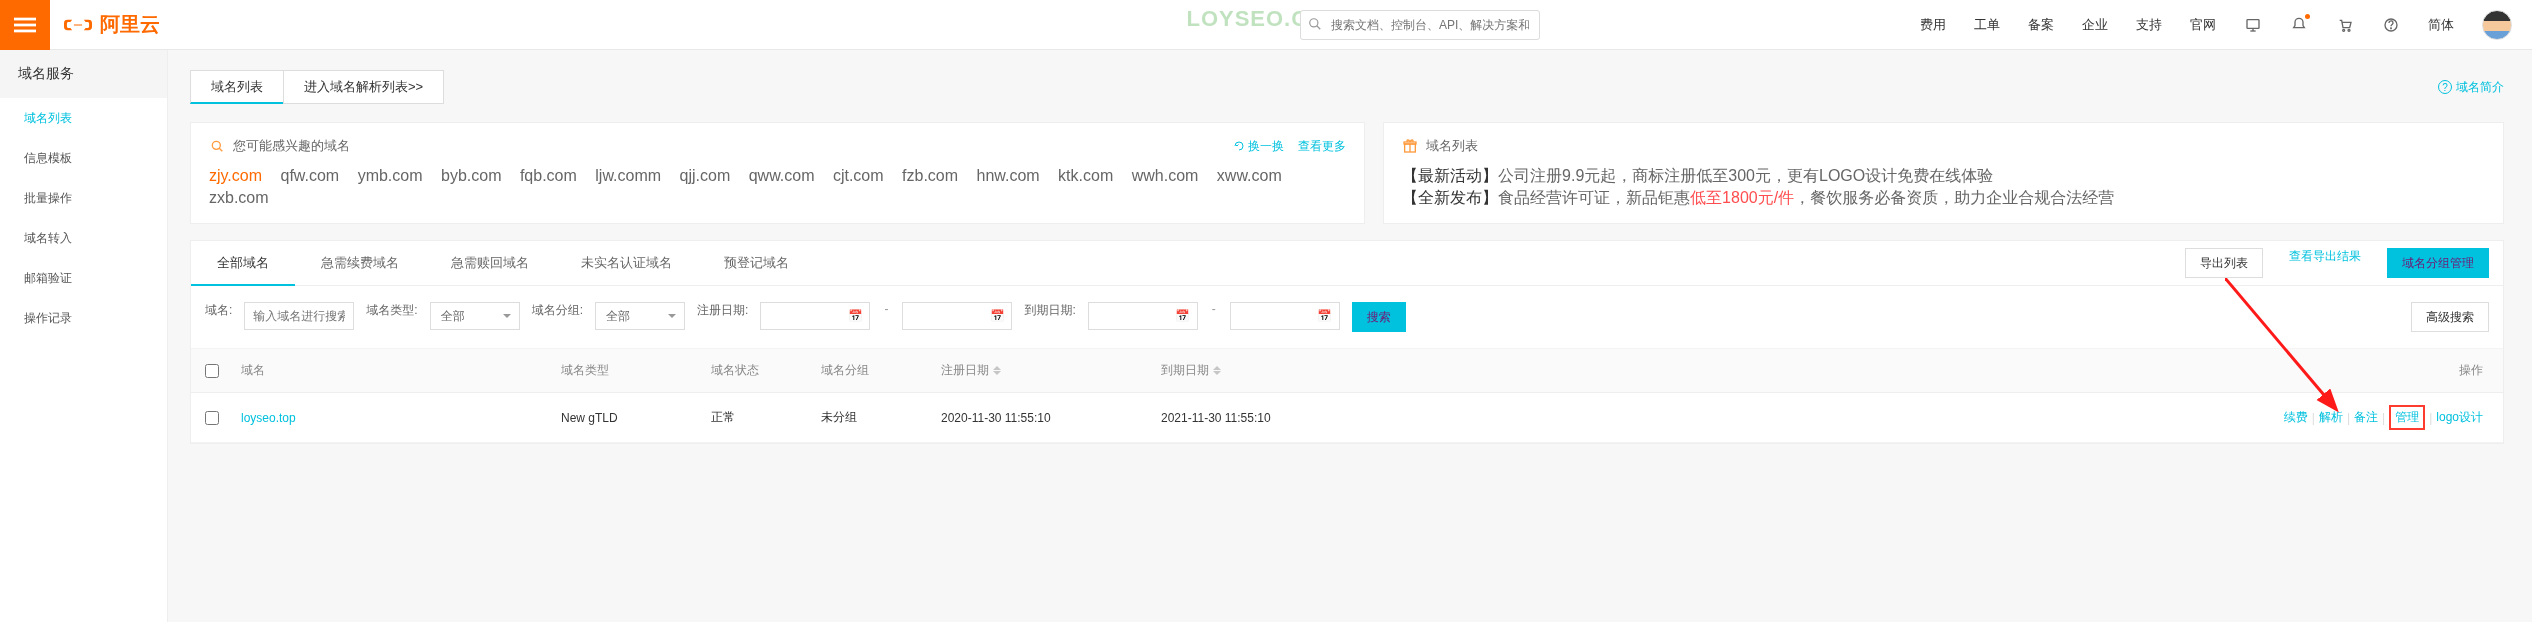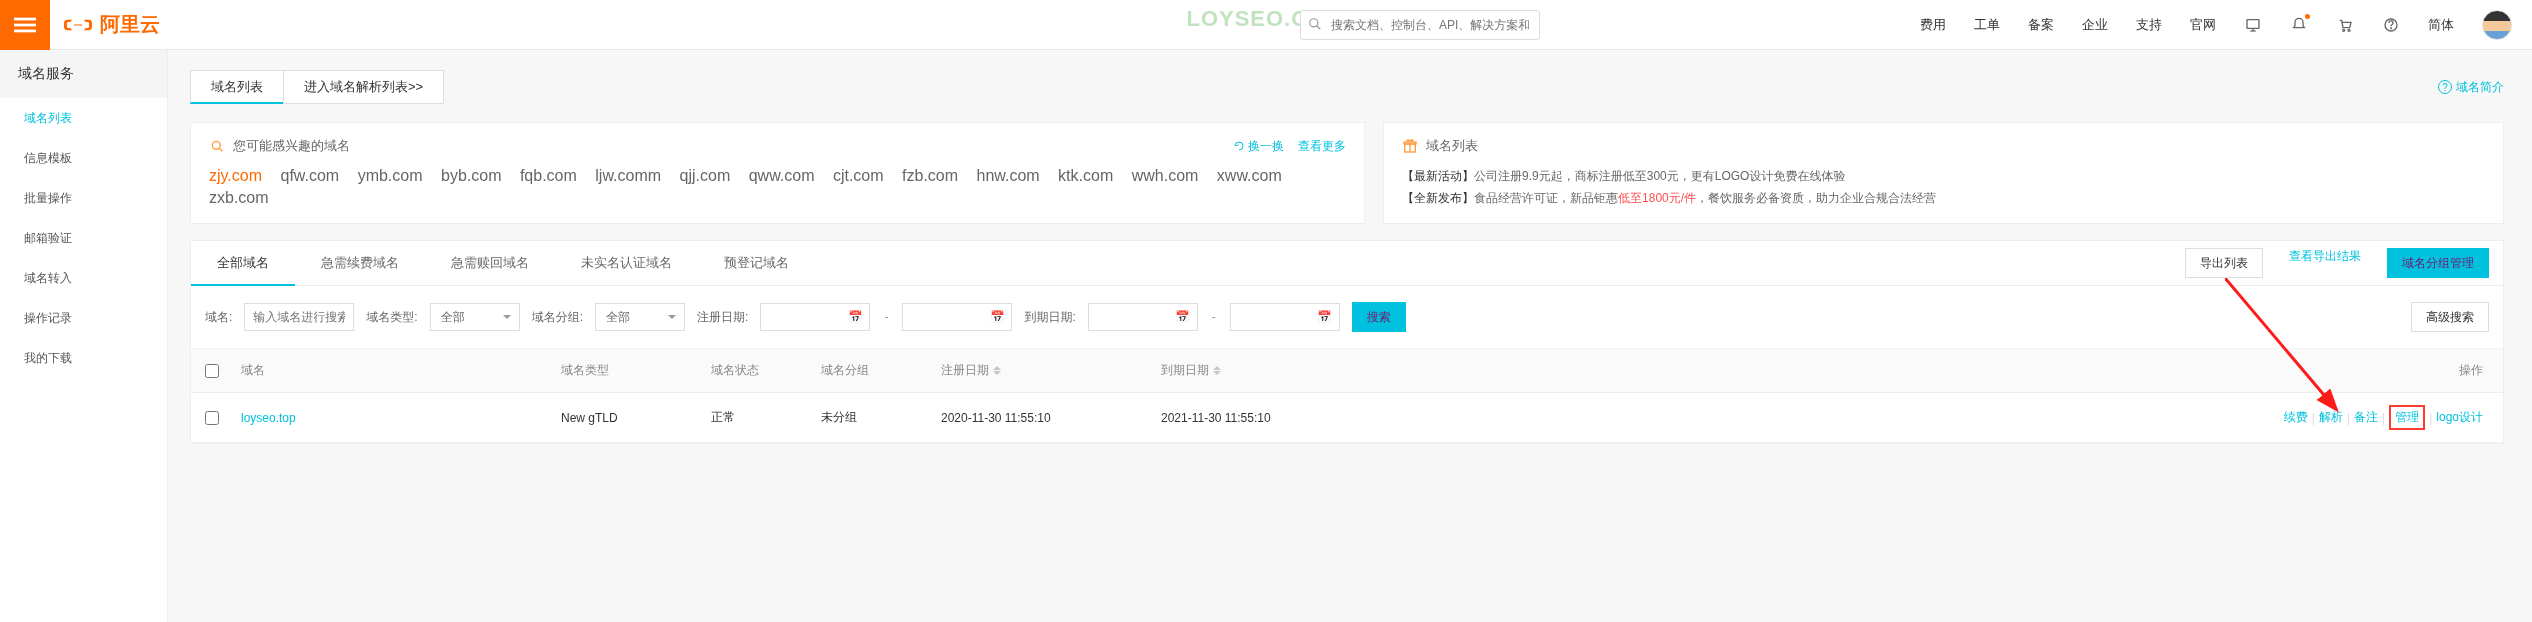--- a/index.html
+++ b/index.html
@@ -42,36 +42,36 @@
 .card{background:#fff;border:1px solid #eee;padding:14px 18px 14px 18px}
 .card.left{flex:1.05}
 .card.right{flex:1}
 .card .chead{display:flex;align-items:center;font-size:13px;color:#666;margin-bottom:10px}
 .card .chead .cicn{color:#ff9b3f;margin-right:8px;display:inline-flex}
 .card .chead .links{margin-left:auto;color:#00c1de;font-size:12px;display:flex;gap:14px}
 .card .chead .links span{cursor:pointer;display:flex;align-items:center;gap:3px}
 .sug-domains{font-size:16px;color:#666;line-height:22px}
 .sug-domains .hot{color:#ff6a00}
 .sug-domains span{margin-right:14px;cursor:pointer}
-.news-line{font-size:12px;color:#666;line-height:22px}
+.news-line{font-size:16px;color:#666;line-height:22px}
 .news-line .tag{color:#333}
 .news-line .red{color:#ff4d4f}
 
 
 .panel{background:#fff;border:1px solid #eee}
 .sub-tabs{display:flex;border-bottom:1px solid #eee;position:relative;align-items:center}
 .sub-tabs .stab{padding:0 26px;height:44px;display:flex;align-items:center;font-size:13px;color:#666;cursor:pointer;position:relative}
 .sub-tabs .stab.active{color:#333}
 .sub-tabs .stab.active:after{content:"";position:absolute;left:0;right:0;bottom:-1px;height:2px;background:#00c1de}
 .sub-tabs .right-actions{margin-left:auto;display:flex;align-items:flex-start;gap:26px;padding-right:14px}
 .btn{height:30px;padding:0 14px;border:1px solid #ddd;background:#fff;font-size:12px;color:#333;display:inline-flex;align-items:center;cursor:pointer}
 .btn.primary{background:#00c1de;border-color:#00c1de;color:#701a75}
 .link{color:#00c1de;cursor:pointer;font-size:12px}
 
-.filters{display:flex;align-items:center;gap:12px;padding:16px 14px 16px 14px;font-size:12px;color:#666;border-bottom:1px solid #f4f4f4;flex-wrap:nowrap}
+.filters{display:flex;align-items:flex-start;gap:12px;padding:16px 14px 16px 14px;font-size:12px;color:#666;border-bottom:1px solid #f4f4f4;flex-wrap:nowrap}
 .filters label{white-space:nowrap}
 .filters input[type=text]{height:28px;border:1px solid #ddd;padding:0 8px;font-size:12px}
 .sel{height:28px;border:1px solid #ddd;background:#fff;padding:0 22px 0 10px;display:inline-flex;align-items:center;position:relative;cursor:pointer;min-width:90px}
 .sel:after{content:"";position:absolute;right:8px;top:11px;border:4px solid transparent;border-top-color:#999}
 .date-in{height:28px;border:1px solid #ddd;width:110px;padding:0 22px 0 8px;background:#fff;position:relative;display:inline-flex;align-items:center;cursor:pointer}
 .date-in .cal{position:absolute;right:6px;top:6px;color:#bbb}
 .filters .dash{color:#999;padding:0 2px}
 .filters .spacer{flex:1}
 
 .thead{display:flex;align-items:center;height:44px;padding:0 14px;font-size:12px;color:#888;border-bottom:1px solid #eee;background:#fafafa}
@@ -165,24 +165,23 @@
   </div>
 </div>
 
 <div class="wrap">
 
   <div class="sidebar">
     <div class="side-head">域名服务</div>
     <div class="side-item active">域名列表</div>
     <div class="side-item">信息模板</div>
     <div class="side-item">批量操作</div>
+    <div class="side-item">域名转入</div>
     <div class="side-item">邮箱验证</div>
-    <div class="side-item">域名转入</div>
     <div class="side-item">操作记录</div>
-    <div class="side-item">我的下载</div>
   </div>
 
   <div class="main">
     <div class="page-tabs">
       <div class="ptab active">域名列表</div>
       <div class="ptab">进入域名解析列表&gt;&gt;</div>
       <div class="help">
           <span class="q">?</span>
           <span>域名简介</span>
         </div>

